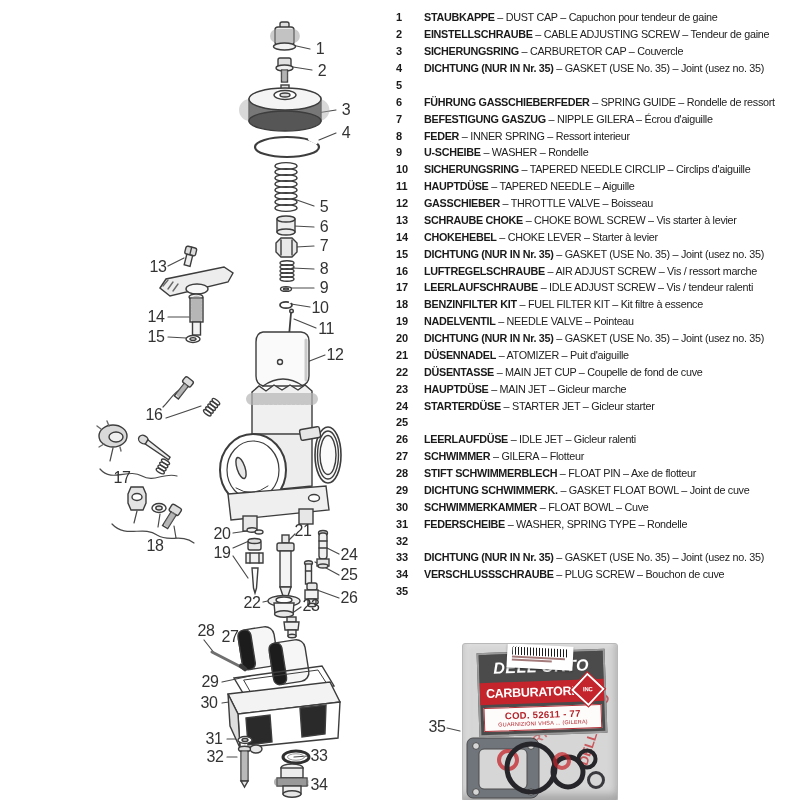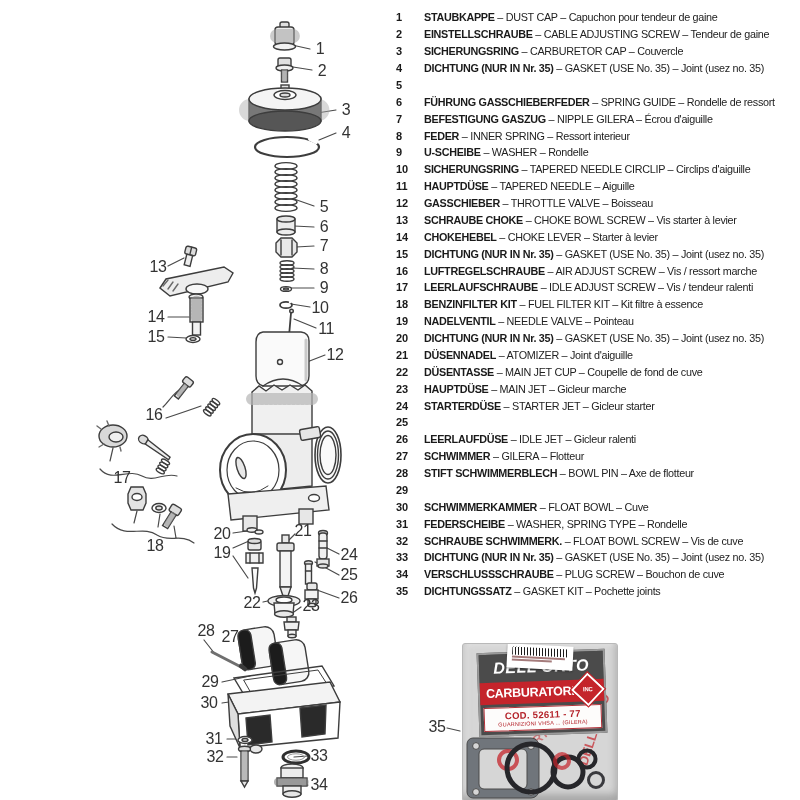--- a/index.html
+++ b/index.html
@@ -464,21 +464,21 @@
       <div class="plrow">
         <span class="plnum">19</span>
         <span class="pltext"><span class="de">NADELVENTIL</span><span class="sep"> – </span><span class="en">NEEDLE VALVE</span><span class="sep"> – </span><span class="fr">Pointeau</span></span>
       </div>
       <div class="plrow">
         <span class="plnum">20</span>
         <span class="pltext"><span class="de">DICHTUNG (NUR IN Nr. 35)</span><span class="sep"> – </span><span class="en">GASKET (USE No. 35)</span><span class="sep"> – </span><span class="fr">Joint (usez no. 35)</span></span>
       </div>
       <div class="plrow">
         <span class="plnum">21</span>
-        <span class="pltext"><span class="de">DÜSENNADEL</span><span class="sep"> – </span><span class="en">ATOMIZER</span><span class="sep"> – </span><span class="fr">Joint d'aiguille</span></span>
+        <span class="pltext"><span class="de">DÜSENNADEL</span><span class="sep"> – </span><span class="en">ATOMIZER</span><span class="sep"> – </span><span class="fr">Puit d'aiguille</span></span>
       </div>
       <div class="plrow">
         <span class="plnum">22</span>
         <span class="pltext"><span class="de">DÜSENTASSE</span><span class="sep"> – </span><span class="en">MAIN JET CUP</span><span class="sep"> – </span><span class="fr">Coupelle de fond de cuve</span></span>
       </div>
       <div class="plrow">
         <span class="plnum">23</span>
         <span class="pltext"><span class="de">HAUPTDÜSE</span><span class="sep"> – </span><span class="en">MAIN JET</span><span class="sep"> – </span><span class="fr">Gicleur marche</span></span>
       </div>
       <div class="plrow">
@@ -491,48 +491,47 @@
       <div class="plrow">
         <span class="plnum">26</span>
         <span class="pltext"><span class="de">LEERLAUFDÜSE</span><span class="sep"> – </span><span class="en">IDLE JET</span><span class="sep"> – </span><span class="fr">Gicleur ralenti</span></span>
       </div>
       <div class="plrow">
         <span class="plnum">27</span>
         <span class="pltext"><span class="de">SCHWIMMER</span><span class="sep"> – </span><span class="en">GILERA</span><span class="sep"> – </span><span class="fr">Flotteur</span></span>
       </div>
       <div class="plrow">
         <span class="plnum">28</span>
-        <span class="pltext"><span class="de">STIFT SCHWIMMERBLECH</span><span class="sep"> – </span><span class="en">BOWL PIN</span><span class="sep"> – </span><span class="fr">Axe de flotteur</span></span>
+        <span class="pltext"><span class="de">STIFT SCHWIMMERBLECH</span><span class="sep"> – </span><span class="en">FLOAT PIN</span><span class="sep"> – </span><span class="fr">Axe de flotteur</span></span>
       </div>
       <div class="plrow">
         <span class="plnum">29</span>
+        <span class="pltext"><span class="de">DICHTUNG SCHWIMMERK.</span><span class="sep"> – </span><span class="en">GASKET FLOAT BOWL</span><span class="sep"> – </span><span class="fr">Joint de cuve</span></span>
       </div>
       <div class="plrow">
         <span class="plnum">30</span>
         <span class="pltext"><span class="de">SCHWIMMERKAMMER</span><span class="sep"> – </span><span class="en">FLOAT BOWL</span><span class="sep"> – </span><span class="fr">Cuve</span></span>
       </div>
       <div class="plrow">
         <span class="plnum">31</span>
         <span class="pltext"><span class="de">FEDERSCHEIBE</span><span class="sep"> – </span><span class="en">WASHER, SPRING TYPE</span><span class="sep"> – </span><span class="fr">Rondelle</span></span>
       </div>
       <div class="plrow">
         <span class="plnum">32</span>
-        <span class="pltext"><span class="de">SCHRAUBE SCHWIMMERK.</span><span class="sep"> – </span><span class="en">FLOAT BOWL SCREW</span><span class="sep"> – </span><span class="fr">Vis de cuve</span></span>
       </div>
       <div class="plrow">
         <span class="plnum">33</span>
         <span class="pltext"><span class="de">DICHTUNG (NUR IN Nr. 35)</span><span class="sep"> – </span><span class="en">GASKET (USE No. 35)</span><span class="sep"> – </span><span class="fr">Joint (usez no. 35)</span></span>
       </div>
       <div class="plrow">
         <span class="plnum">34</span>
         <span class="pltext"><span class="de">VERSCHLUSSSCHRAUBE</span><span class="sep"> – </span><span class="en">PLUG SCREW</span><span class="sep"> – </span><span class="fr">Bouchon de cuve</span></span>
       </div>
       <div class="plrow">
         <span class="plnum">35</span>
-        <span class="pltext"><span class="de">DICHTUNGSSATZ</span><span class="sep"> – </span><span class="en">GASKET KIT</span><span class="sep"> – </span><span class="fr">Pochette joints</span></span>
       </div>
     </div>
 
   <div class="package">
     <span class="bagprint right">DELL'ORTO</span>
     <span class="bagprint mid">DELL'ORTO</span>
 
     <svg class="pkg-gaskets" width="154" height="67" viewBox="0 0 154 67">
       <path d="M10,4 h58 a8,8 0 0 1 8,8 v44 a8,8 0 0 1 -8,8 h-58 a6,6 0 0 1 -6,-6 v-48 a6,6 0 0 1 6,-6 z" fill="#70757b" stroke="#4a4a4a"></path>
       <rect x="16" y="15" width="48" height="40" rx="5" fill="#d6d6d6" stroke="#4a4a4a"></rect>

